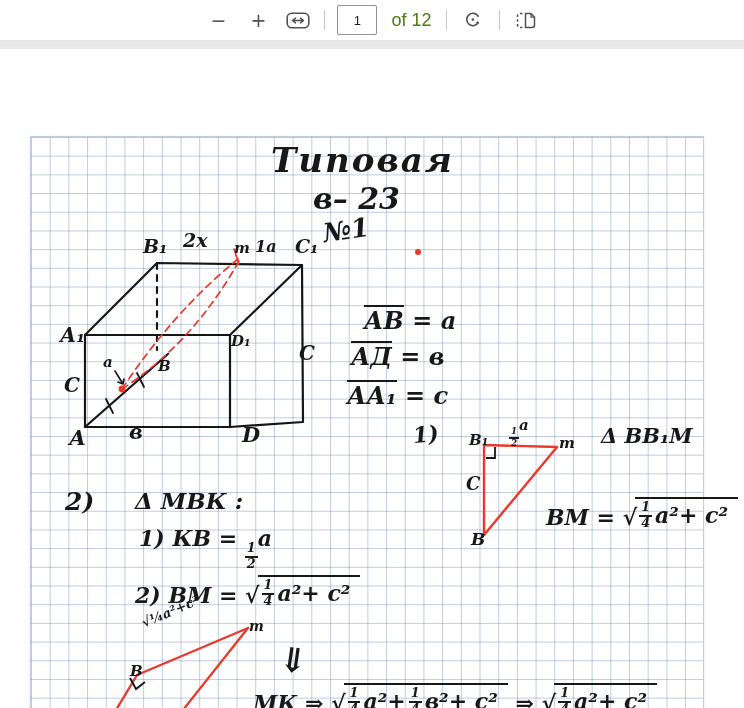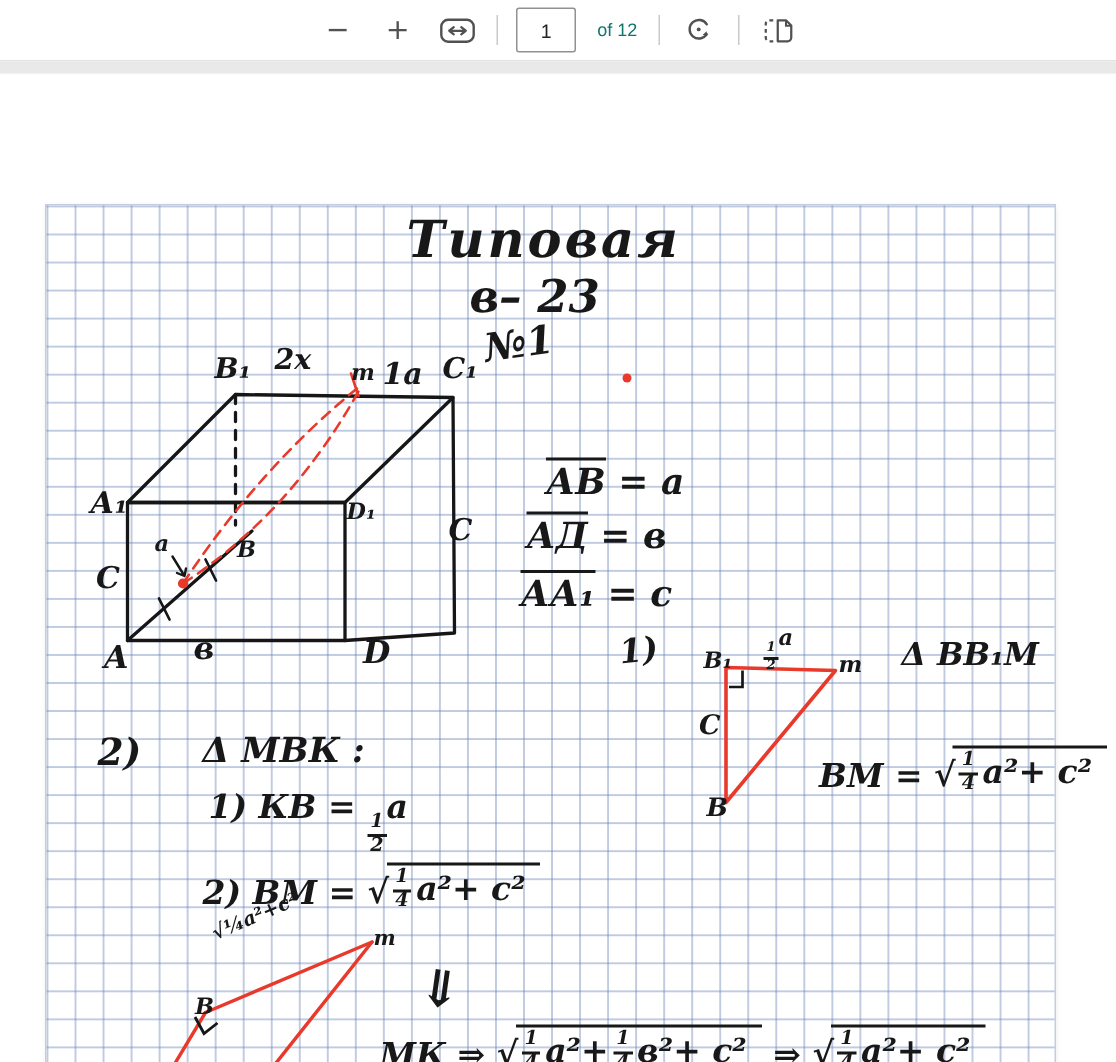--- a/index.html
+++ b/index.html
@@ -15,21 +15,21 @@
   .tb-btn{
     width:28px;height:28px;display:flex;align-items:center;justify-content:center;
     border:none;background:transparent;color:#515151;cursor:pointer;border-radius:3px;
   }
   .tb-glyph{font-size:19px;line-height:1;color:#515151;font-family:"DejaVu Sans",sans-serif;}
   .tb-divider{width:1px;height:20px;background:#c9c9c9;}
   .page-input{
     width:34px;height:26px;border:1px solid #919191;border-radius:2px;text-align:center;
     font-size:13px;color:#222;font-family:"Liberation Sans",sans-serif;background:#fff;
   }
-  .page-count{font-size:12px;color:#0f766e;padding:0 2px;}
+  .page-count{font-size:18px;color:#4d7c0f;padding:0 2px;}
   .gray-strip{height:8px;background:#e9e9e9;border-bottom:1px solid #dadada;}
   
   .doc-area{position:absolute;left:0;top:49px;right:0;bottom:0;background:#fff;padding-left:20px;}
   .scan-page{
     position:absolute;left:31px;top:88px;width:672px;height:620px;
     background:
       linear-gradient(to right, rgba(104,131,183,0.42) 1px, transparent 1px),
       linear-gradient(to bottom, rgba(104,131,183,0.42) 1px, transparent 1px),
       #ffffff;
     background-size:18.7px 18.7px;
@@ -137,21 +137,21 @@
     <div class="red-dot" style="left:384px;top:112px;"></div>
 
 
     <span class="hw" style="left:320px;top:204px;font-size:24px;"><span class="over">АД</span><span> = в</span></span>
     <span class="hw" style="left:333px;top:168px;font-size:24px;"><span class="over">АВ</span><span> = а</span></span>
     <span class="hw" style="left:316px;top:243px;font-size:24px;"><span class="over">АА₁</span><span> = с</span></span>
 
     <span class="hw" style="left:112px;top:100px;font-size:19px;">В₁</span>
     <span class="hw" style="left:152px;top:94px;font-size:19px;">2x</span>
     <span class="hw" style="left:203px;top:104px;font-size:15px;">m</span>
-    <span class="hw" style="left:224px;top:102px;font-size:20px;">1a</span>
+    <span class="hw" style="left:224px;top:102px;font-size:16px;">1a</span>
     <span class="hw" style="left:264px;top:100px;font-size:19px;">С₁</span>
     <span class="hw" style="left:29px;top:188px;font-size:20px;">А₁</span>
     <span class="hw" style="left:200px;top:197px;font-size:15px;">D₁</span>
     <span class="hw" style="left:268px;top:206px;font-size:20px;">С</span>
     <span class="hw" style="left:33px;top:238px;font-size:20px;">С</span>
     <span class="hw" style="left:72px;top:218px;font-size:15px;">а</span>
     <span class="hw" style="left:127px;top:222px;font-size:15px;">В</span>
     <span class="hw" style="left:38px;top:290px;font-size:21px;">А</span>
     <span class="hw" style="left:98px;top:284px;font-size:21px;">в</span>
     <span class="hw" style="left:211px;top:287px;font-size:21px;">D</span>

